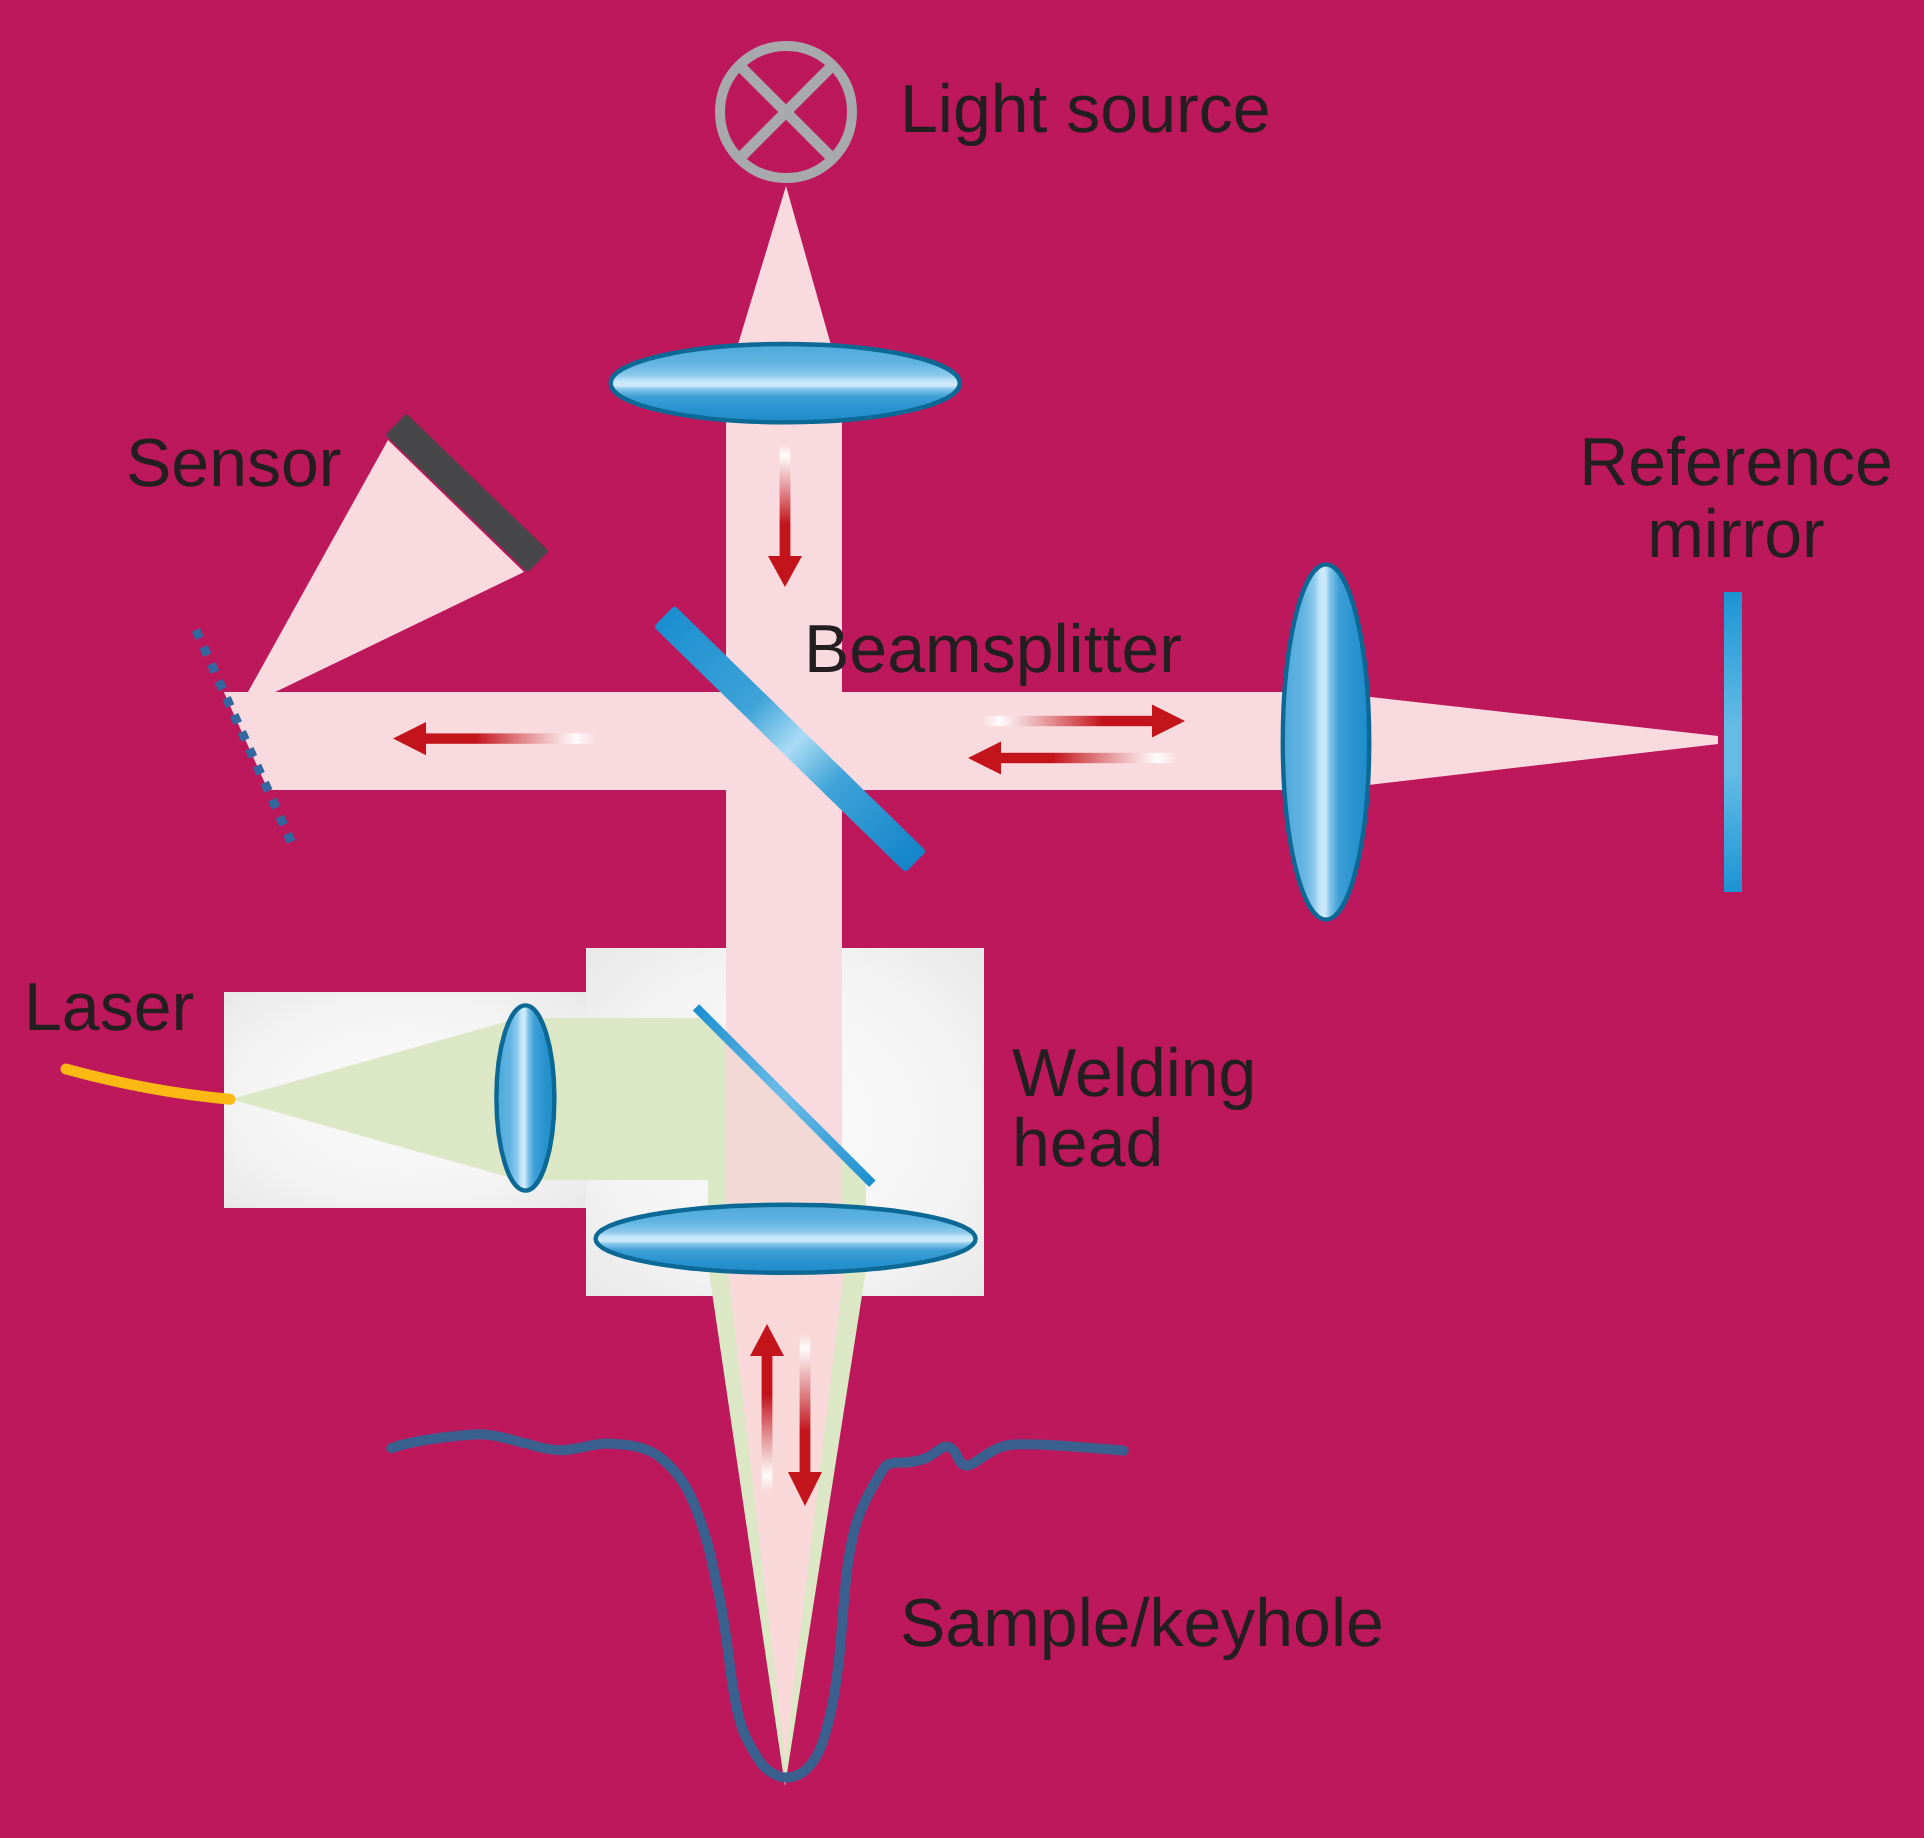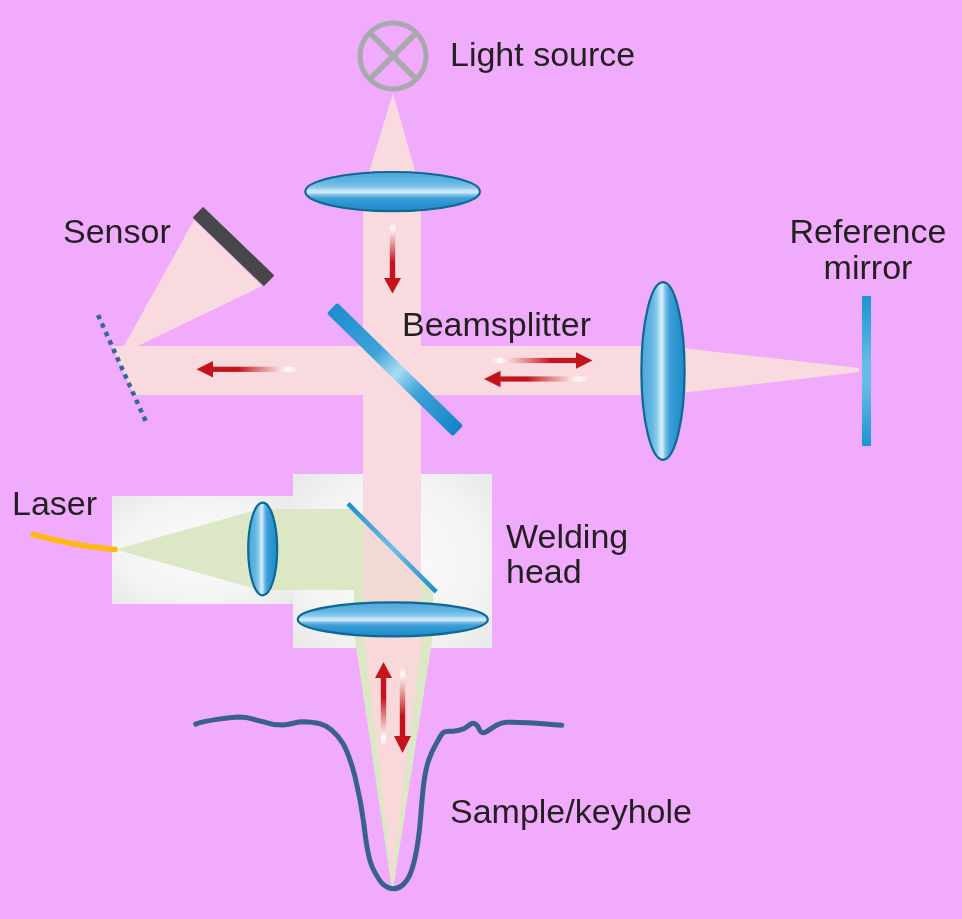--- a/index.html
+++ b/index.html
@@ -1,16 +1,16 @@
 <!DOCTYPE html>
 <html><head>
 <meta charset="utf-8">
 <style>
   html,body{margin:0;padding:0;background:#ffffff;}
-  .wrap{width:962px;height:919px;position:relative;overflow:hidden;background:#f0abfc;}
+  .wrap{width:962px;height:919px;position:relative;overflow:hidden;background:#be185d;}
   text{font-family:"Liberation Sans",sans-serif;fill:#231f20;}
 </style>
 </head>
 <body>
 <div class="wrap">
 <svg width="962" height="919" viewBox="0 0 962 919">
   <defs>
     <radialGradient id="boxGrad" cx="50%" cy="50%" r="80%">
       <stop offset="0%" stop-color="#fbfbfb"></stop>
       <stop offset="55%" stop-color="#f4f4f4"></stop>

